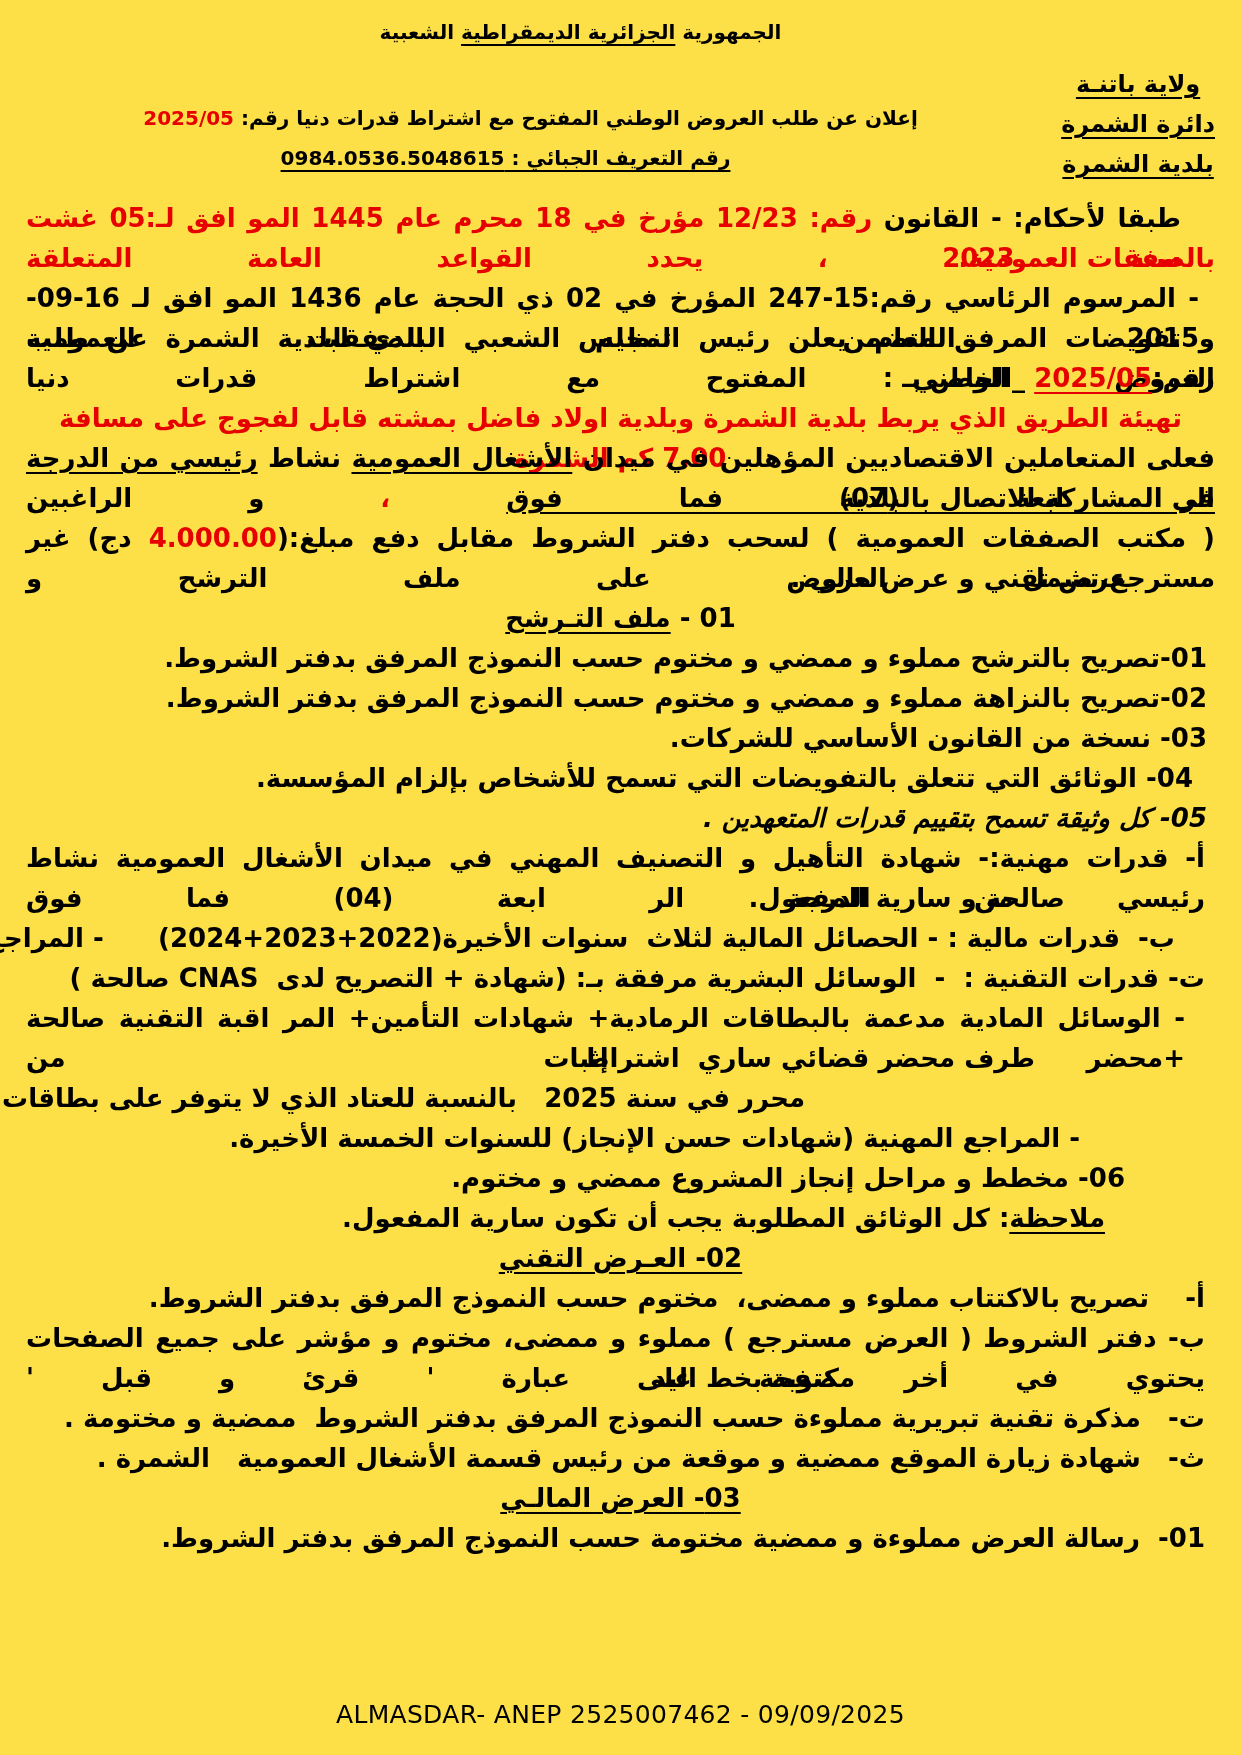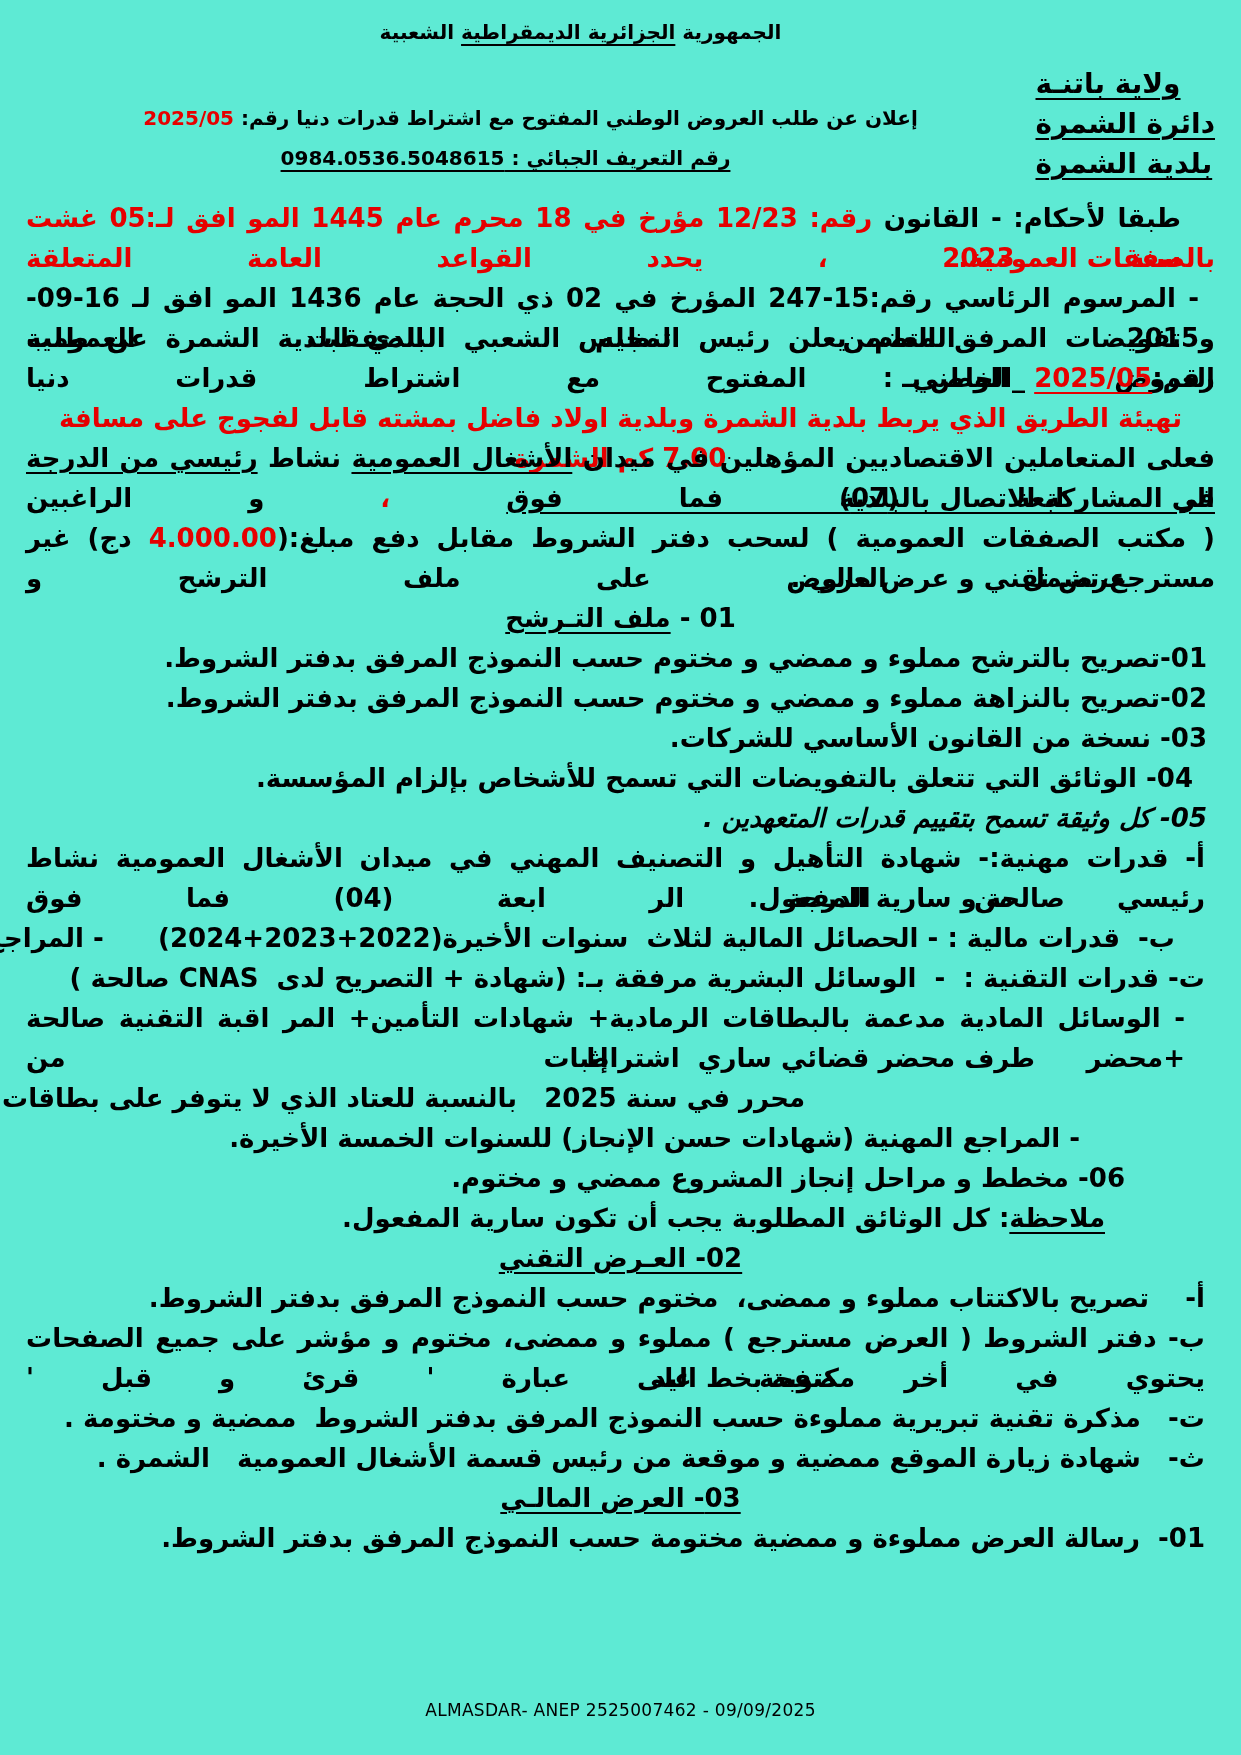--- a/index.html
+++ b/index.html
@@ -1,37 +1,37 @@
 <!DOCTYPE html>
 <html lang="ar"><head>
 <meta charset="utf-8">
 <style>
   html,body{margin:0;padding:0;background:#fff;}
   .page{
-    position:relative;width:1241px;height:1755px;background:#5eead4;
+    position:relative;width:1241px;height:1755px;background:#fde047;
     font-family:"DejaVu Sans", sans-serif;font-weight:700;color:#000;
     direction:rtl;overflow:hidden;
   }
   
   .hdr{position:absolute;top:0;right:0;left:0;height:196px;}
   .republic{position:absolute;top:20px;left:-40px;width:100%;text-align:center;font-size:20px;}
-  .hblock{position:absolute;top:64px;right:26px;text-align:left;font-size:28px;line-height:40px;}
+  .hblock{position:absolute;top:64px;right:26px;text-align:center;font-size:24px;line-height:40px;}
   .title-line{position:absolute;top:106px;left:-90px;width:100%;text-align:center;font-size:20px;}
   .tax-line{position:absolute;top:146px;left:-115px;width:100%;text-align:center;font-size:20px;}
   
   .docbody{position:absolute;top:198px;right:0;left:0;padding:0 26px;}
   .ln{margin:0;height:40px;line-height:40px;font-size:26px;text-align:right;white-space:pre;}
   .ln.full{white-space:normal;text-align:justify;text-align-last:justify;}
   .ln.center{white-space:normal;text-align:center;}
   
   .red{color:#e60000;}
   .ul{text-decoration:underline;text-underline-offset:5px;text-decoration-thickness:1.5px;}
   
   .footer{position:absolute;top:1700px;left:0;width:100%;text-align:center;direction:ltr;
-          font-size:17px;font-weight:400;letter-spacing:.3px;}
+          font-size:25px;font-weight:400;letter-spacing:.3px;}
 </style>
 </head>
 <body>
 
 <div class="page" dir="rtl">
 
   <div class="hdr">
     <div class="republic"><span>الجمهورية </span><span class="ul">الجزائرية الديمقراطية</span><span> الشعبية</span></div>
 
     <div class="hblock">

